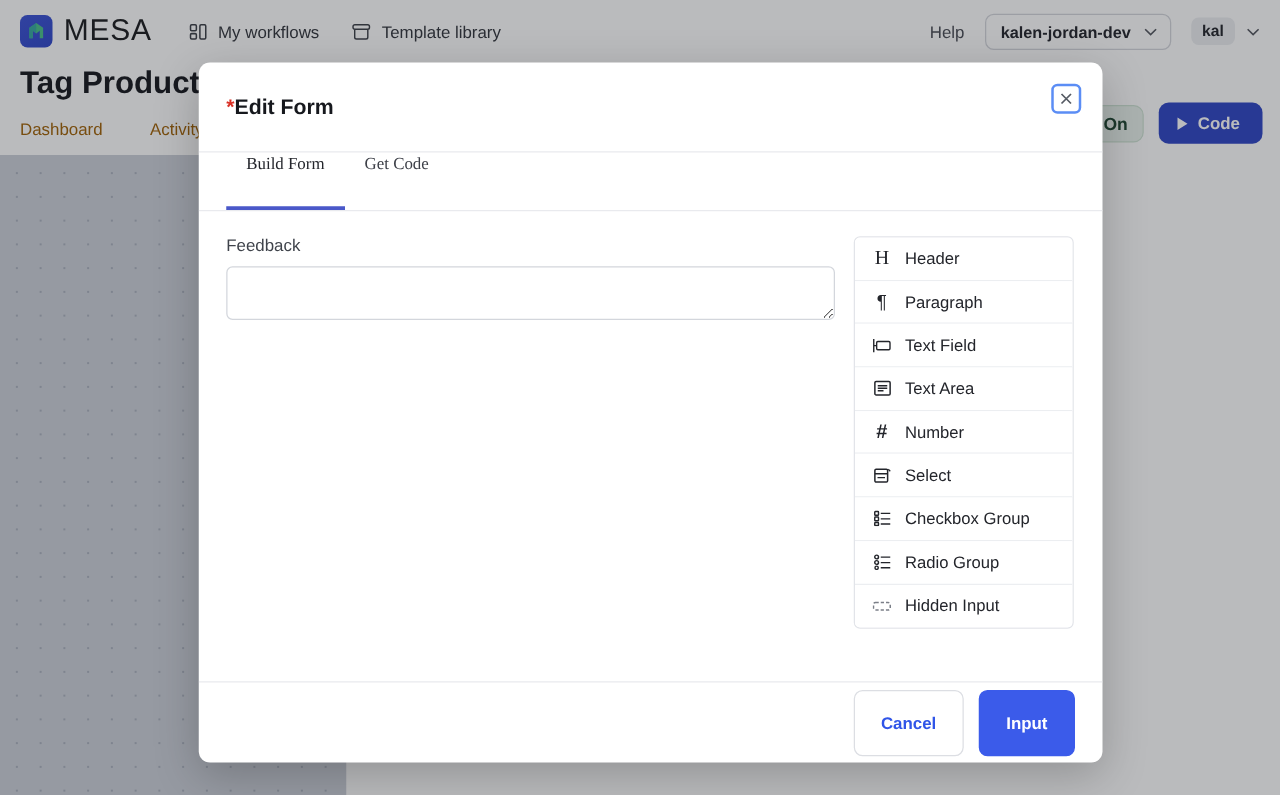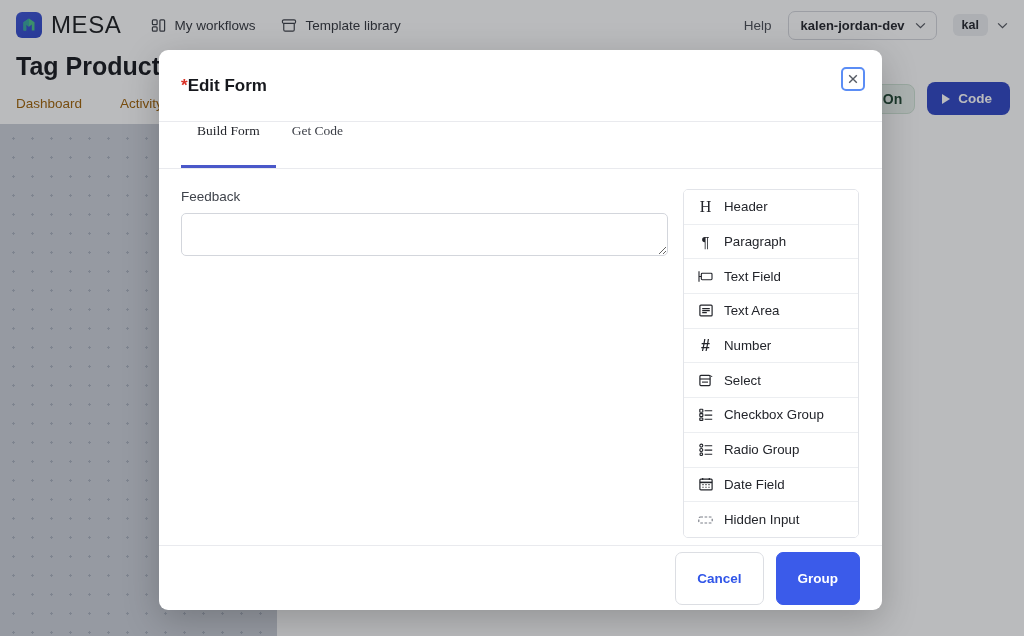--- a/index.html
+++ b/index.html
@@ -388,42 +388,31 @@
             <svg width="14" height="13" viewBox="0 0 14 13" fill="none" stroke="#23252b" stroke-width="1.15">
               <circle cx="2.3" cy="2.6" r="1.5"></circle>
               <circle cx="2.3" cy="7" r="1.5"></circle>
               <circle cx="2.3" cy="11.2" r="1.3"></circle>
               <path d="M5.6 2.7h7.6M5.6 7.1h7.6M5.6 11.2h7.6"></path>
             </svg>
           </span>
           <span>Radio Group</span>
         </div>
 
-        <div class="palette-item">
-          <span class="pi-icon">
-            <svg width="14" height="14" viewBox="0 0 14 14" fill="none" stroke="#23252b" stroke-width="1.2">
-              <rect x="0.9" y="2.1" width="12.2" height="10.8" rx="1"></rect>
-              <path d="M0.9 5.4h12.2" stroke-width="1.6"></path>
-              <path d="M3.7 0.9v2.2M10.3 0.9v2.2"></path>
-              <path d="M3.4 7.6h1.2M6.4 7.6h1.2M9.4 7.6h1.2M3.4 10.2h1.2M6.4 10.2h1.2M9.4 10.2h1.2" stroke-width="1.1"></path>
-            </svg>
-          </span>
-          <span>Date Field</span>
-        </div>
 
         <div class="palette-item">
           <span class="pi-icon">
             <svg width="15" height="10" viewBox="0 0 15 10" fill="none" stroke="#7b7f88" stroke-width="1.2">
               <rect x="0.8" y="2" width="13.4" height="6" rx="1.6" stroke-dasharray="2.6 1.6"></rect>
             </svg>
           </span>
           <span>Hidden Input</span>
         </div>
 
       </div>
     </div>
 
     <div class="modal-foot">
       <button class="btn btn-cancel">Cancel</button>
-      <button class="btn btn-update">Group</button>
+      <button class="btn btn-update">Input</button>
     </div>
   </div>
 </div>
 
 </body></html>

